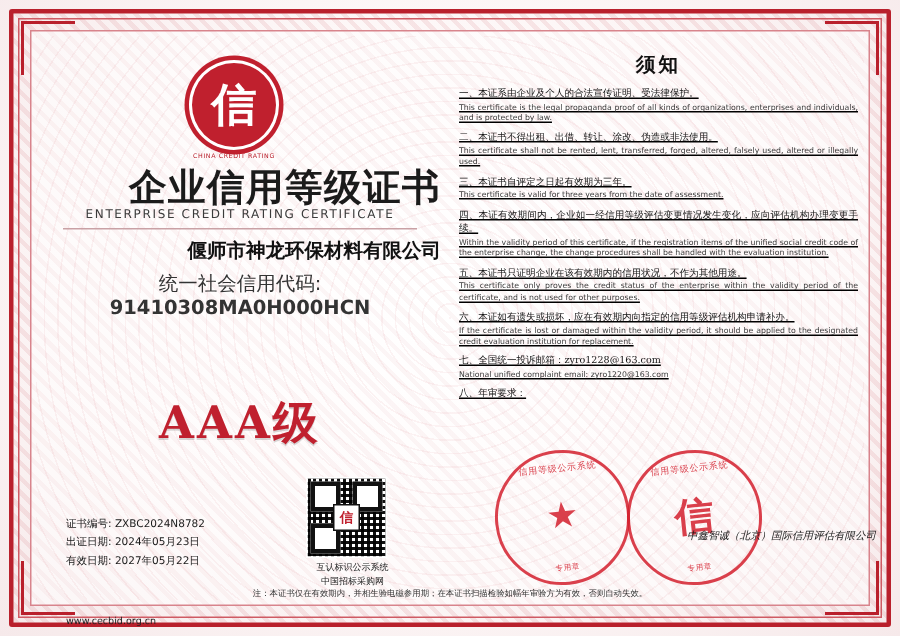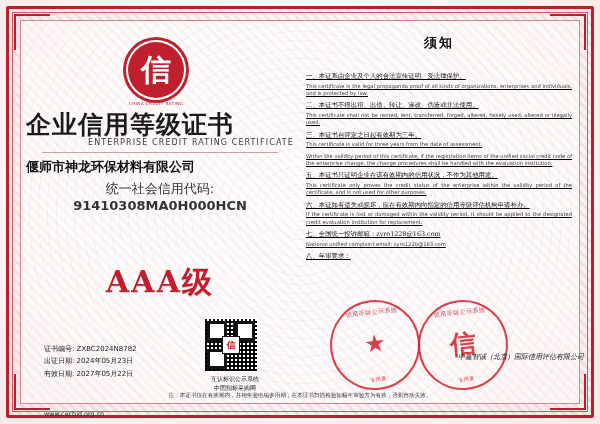--- a/index.html
+++ b/index.html
@@ -60,33 +60,33 @@
     display:flex;align-items:center;justify-content:center;
     font-family:"DejaVu Serif","Liberation Serif",serif;
     font-size:30px;font-weight:bold;
     box-shadow:0 0 0 2px #fff inset,0 0 0 3px #c0202e;
   }
   .logo-sub{
     position:absolute;bottom:-2px;left:0;width:100%;
     text-align:center;font-size:4.2px;color:#b9202c;letter-spacing:.4px;
   }
   .title-cn{
-    position:absolute;left:0;top:78px;width:268px;text-align:left;
+    position:absolute;left:0;top:78px;width:268px;text-align:right;
     font-family:"DejaVu Serif","Liberation Serif",serif;
     font-size:25px;font-weight:bold;color:#1b1b1b;letter-spacing:1px;
   }
   .title-en{
-    position:absolute;left:0;top:108px;width:268px;text-align:right;
+    position:absolute;left:0;top:108px;width:268px;text-align:center;
     font-size:8px;color:#3b3b3b;letter-spacing:1.1px;
   }
   .title-rule{
     position:absolute;left:16px;top:122px;width:236px;height:1px;background:#c9a1a5;
   }
   .company{
-    position:absolute;left:0;top:128px;width:268px;text-align:left;
+    position:absolute;left:0;top:128px;width:268px;text-align:right;
     font-family:Liberation Mono, monospace;
     font-size:13px;font-weight:bold;color:#111;
   }
   .usci{
     position:absolute;left:0;top:150px;width:268px;text-align:center;
     font-size:13px;color:#333;
   }
   .usci b{font-weight:bold;}
   .body-text{
     position:absolute;left:8px;top:170px;width:252px;
@@ -128,21 +128,21 @@
     position:absolute;left:18px;top:348px;width:140px;
     font-size:6.4px;color:#222;margin-top:32px;
   }
 
   
   .right{
     position:absolute;left:306px;top:34px;width:266px;height:280px;
   }
   .notice-title{
     text-align:center;font-family:"DejaVu Serif","Liberation Serif",serif;
-    font-size:13px;font-weight:bold;color:#111;margin-bottom:20px;letter-spacing:2px;
+    font-size:13px;font-weight:bold;color:#111;margin-bottom:6px;letter-spacing:2px;
   }
   .note{margin-bottom:4px;text-decoration:underline;}
   .note .cn{
     font-size:6.4px;line-height:1.5;color:#141414;text-align:justify;
     font-family:"DejaVu Serif","Liberation Serif",serif;
   }
   .note .en{
     font-size:5.2px;line-height:1.42;color:#3a3a3a;text-align:justify;
     margin-top:1px;
   }
@@ -257,20 +257,21 @@
     </div>
     <div class="note">
       <div class="cn">二、本证书不得出租、出借、转让、涂改、伪造或非法使用。</div>
       <div class="en">This certificate shall not be rented, lent, transferred, forged, altered, falsely used, altered or illegally used.</div>
     </div>
     <div class="note">
       <div class="cn">三、本证书自评定之日起有效期为三年。</div>
       <div class="en">This certificate is valid for three years from the date of assessment.</div>
     </div>
     <div class="note">
+      <div class="cn">四、本证有效期间内，企业如一经信用等级评估变更情况发生变化，应向评估机构办理变更手续。</div>
       <div class="en">Within the validity period of this certificate, if the registration items of the unified social credit code of the enterprise change, the change procedures shall be handled with the evaluation institution.</div>
     </div>
     <div class="note">
       <div class="cn">五、本证书只证明企业在该有效期内的信用状况，不作为其他用途。</div>
       <div class="en">This certificate only proves the credit status of the enterprise within the validity period of the certificate, and is not used for other purposes.</div>
     </div>
     <div class="note">
       <div class="cn">六、本证如有遗失或损坏，应在有效期内向指定的信用等级评估机构申请补办。</div>
       <div class="en">If the certificate is lost or damaged within the validity period, it should be applied to the designated credit evaluation institution for replacement.</div>
     </div>

